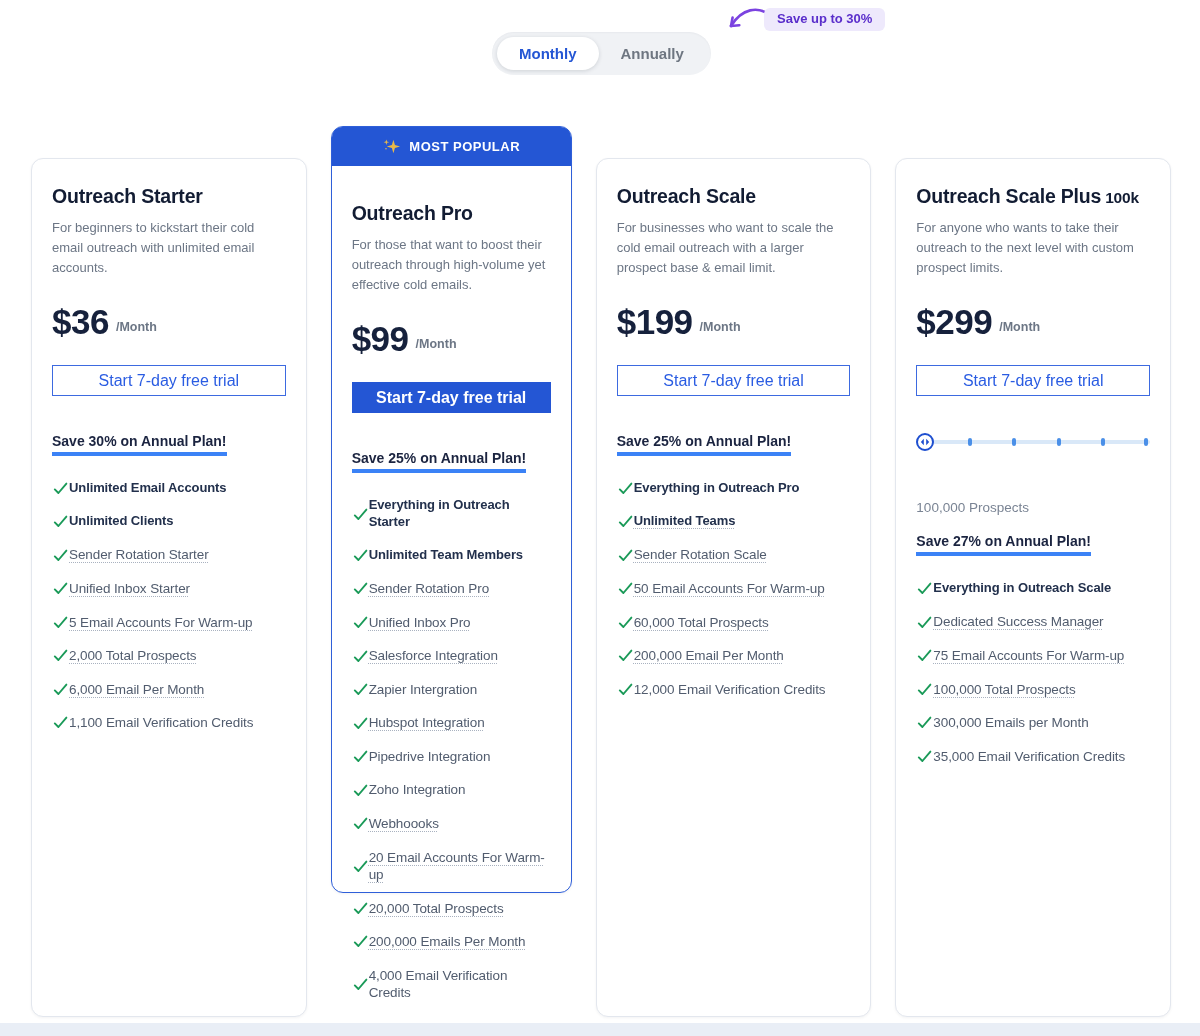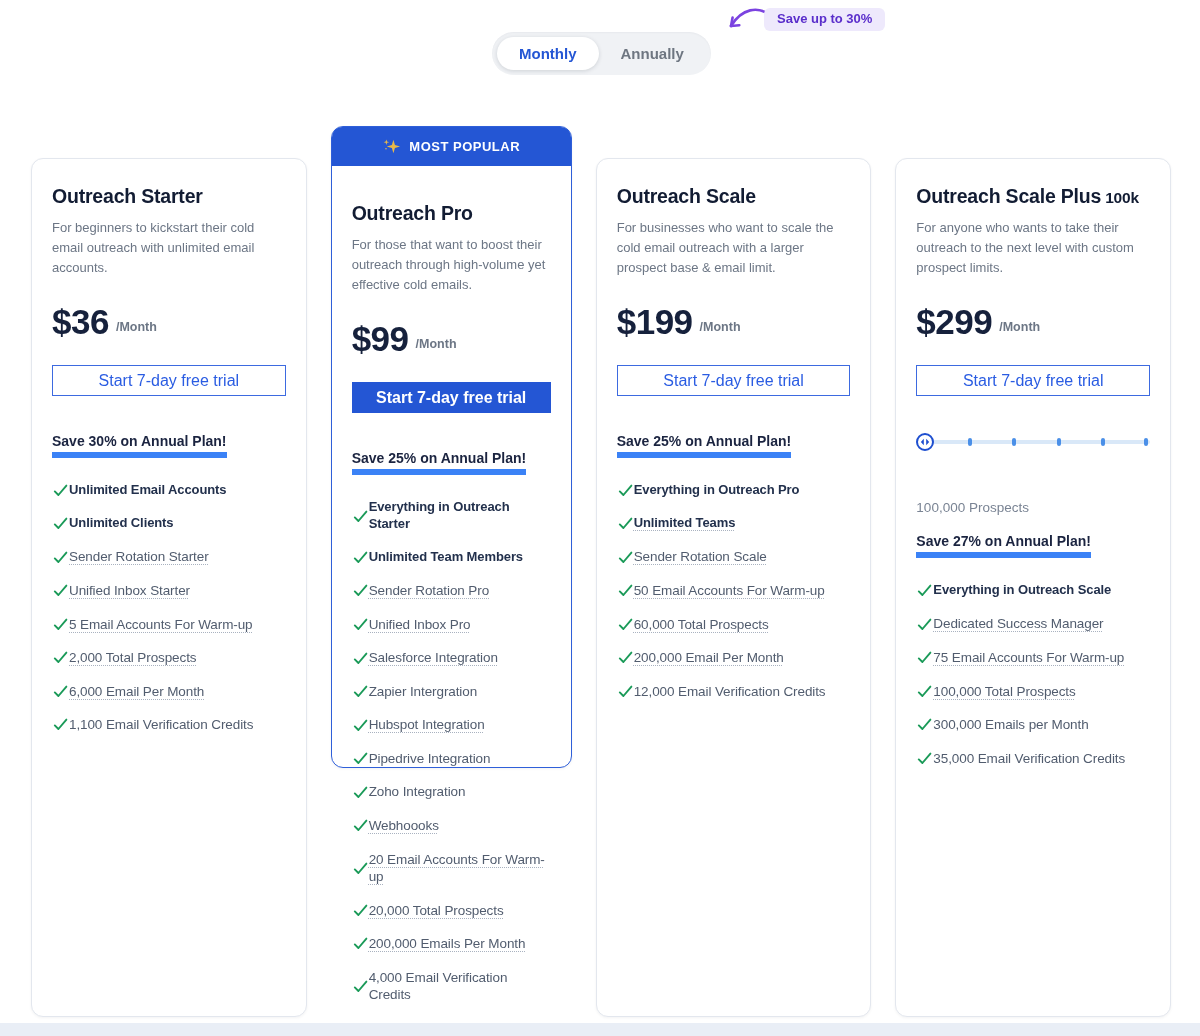--- a/index.html
+++ b/index.html
@@ -37,21 +37,21 @@
   .cards {
     position:absolute; left:31px; top:126px; width:1140px;
     display:flex; gap:24px; align-items:flex-start;
   }
   .card {
     width:302px; background:#fff;
     border:1px solid #e3e7ee; border-radius:12px;
     box-shadow:0 1px 3px rgba(16,24,40,.05);
   }
   .card.regular { margin-top:32px; height:859px; padding:26px 20px; }
-  .card.popular { width:268px; height:642px; border:1.5px solid #2f5fd9; padding:0; }
+  .card.popular { width:268px; height:767px; border:1.5px solid #2f5fd9; padding:0; }
   .popular-banner {
     height:39px; background:#2456d4; border-radius:10px 10px 0 0;
     display:flex; align-items:center; justify-content:center; gap:8px;
     color:#fff; font-size:13px; font-weight:700; letter-spacing:.5px;
   }
   .popular-body { padding:36px 20px 26px; }
 
   .plan-title { font-size:19.5px; font-weight:700; color:#121c33; letter-spacing:-.2px; }
   .plan-title .suffix { font-size:15.5px; font-weight:600; margin-left:4px; }
   .plan-desc { margin-top:10px; font-size:13px; line-height:1.55; color:#6c7685; }
@@ -64,21 +64,21 @@
     margin-top:26px; width:100%; height:31px; border-radius:0;
     font-family:inherit; font-size:16px; cursor:pointer;
     display:flex; align-items:center; justify-content:center;
   }
   .cta.outline { background:#fff; border:1px solid #3d6ae0; color:#2a5ce2; font-weight:500; }
   .cta.filled  { background:#2456d4; border:1px solid #2456d4; color:#fff; font-weight:700; }
 
   .save-note {
     margin-top:37px; font-size:14px; font-weight:700; color:#1b2440;
   }
-  .save-note span { display:inline-block; border-bottom:6px solid #3b82f6; padding-bottom:3px; }
+  .save-note span { display:inline-block; border-bottom:4px solid #3b82f6; padding-bottom:3px; }
 
   .features { margin-top:24px; display:flex; flex-direction:column; gap:16px; }
   .feature { display:flex; align-items:center; }
   .feature svg { width:17px; height:17px; flex:none; }
   .feature-label { font-size:13.5px; line-height:1.3; color:#515c6e; letter-spacing:-.1px; }
   .feature-label.bold { font-size:13px; font-weight:700; color:#22304c; }
   .feature-label.dotted {
     text-decoration:underline dotted #a9b2c0;
     text-underline-offset:3px; text-decoration-thickness:1px;
   }

